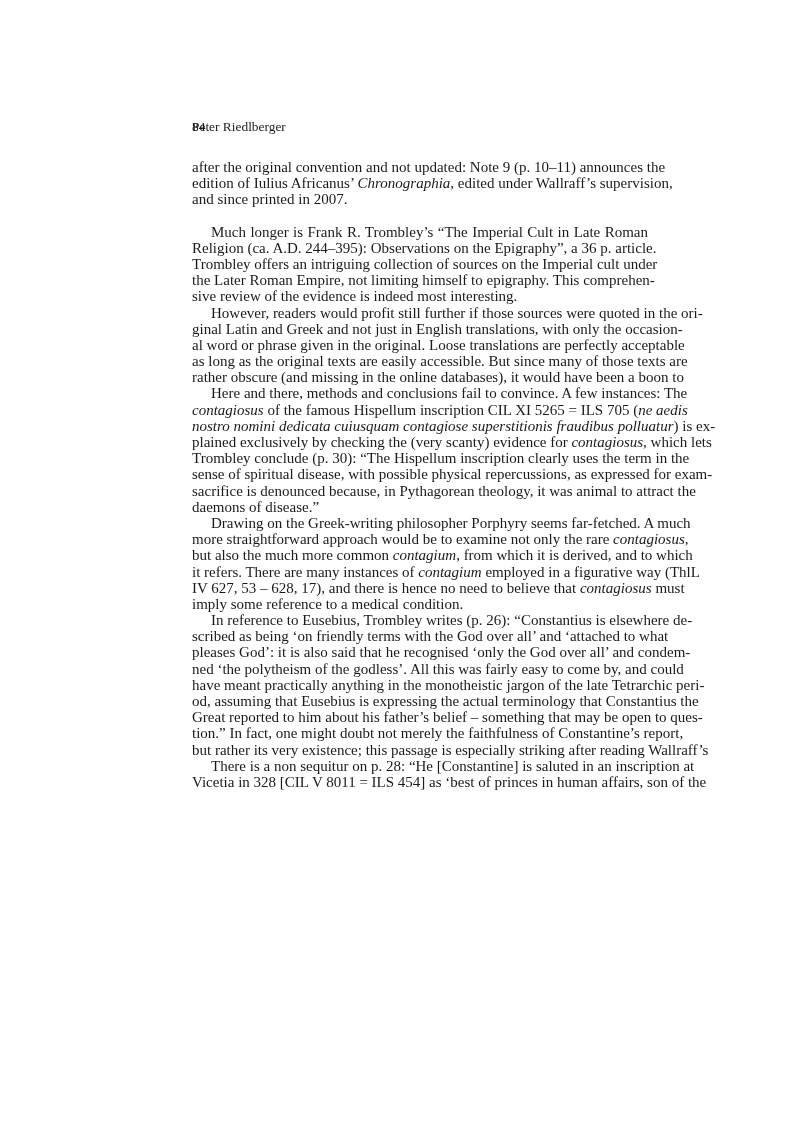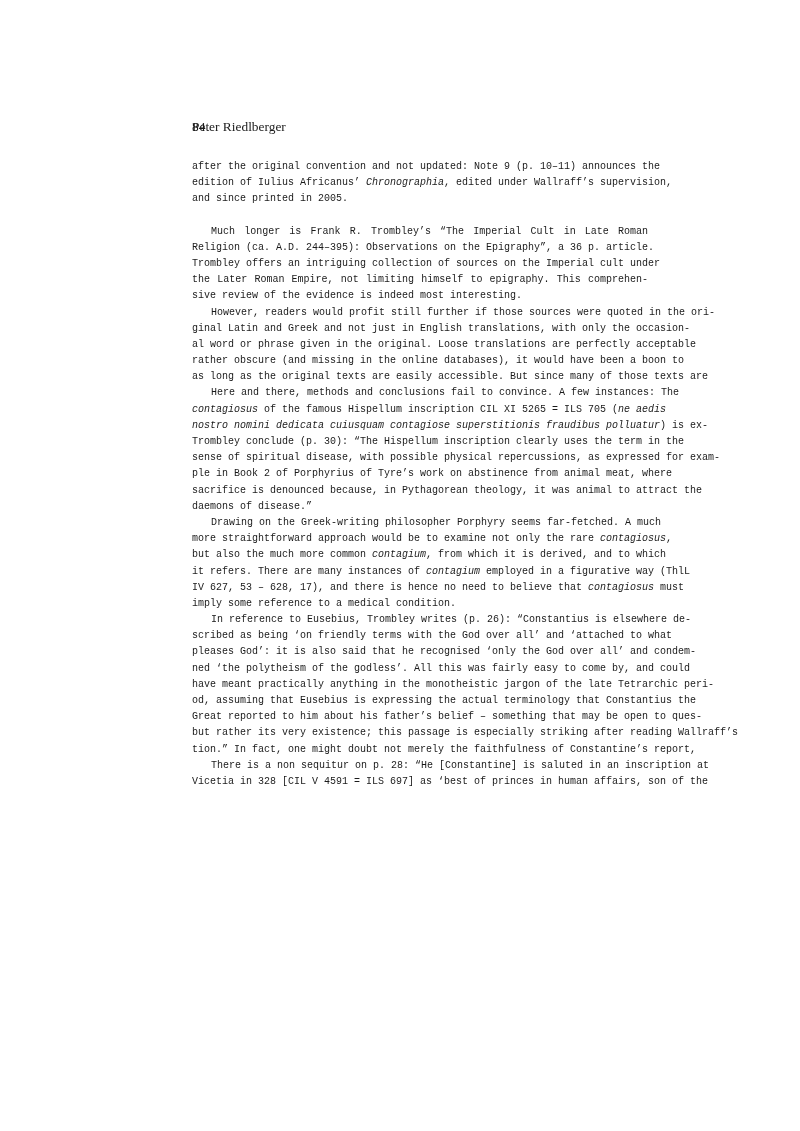--- a/index.html
+++ b/index.html
@@ -4,21 +4,21 @@
 <style>
   html, body { margin: 0; padding: 0; background: #ffffff; }
   body { width: 800px; height: 1131px; position: relative; overflow: hidden;
          font-family: "DejaVu Serif", "Liberation Serif", serif; color: #1a1a1a; }
   .page { position: absolute; left: 0; top: 0; width: 800px; height: 1071px; }
   .running-head { position: absolute; top: 119px; left: 192px; width: 456px; height: 18px;
                   font-family: "Liberation Serif", serif; font-size: 13.4px; }
   .page-number { position: absolute; left: 0; top: 0; }
   .running-title { position: absolute; left: 0; right: 0; top: 0; text-align: left; }
   .body { position: absolute; top: 159px; left: 192px; width: 456px;
-          font-family: Liberation Mono, monospace; font-size: 10px; }
+          font-family: Liberation Serif, serif; font-size: 15px; }
   .line { display: block; height: 16.2px; line-height: 16.2px; white-space: nowrap;
           text-align: justify; text-align-last: justify; }
   .line.last { text-align-last: left; }
   .line.indent { text-indent: 19px; }
   .gap { height: 16px; }
   em { font-style: italic; }
 </style>
 </head>
 <body>
 
@@ -26,64 +26,64 @@
   <div class="running-head">
     <span class="page-number">84</span>
     <span class="running-title">Peter Riedlberger</span>
   </div>
 
   <div class="body">
 
     <div>
       <span class="line">after the original convention and not updated: Note 9 (p. 10–11) announces the</span>
       <span class="line">edition of Iulius Africanus’ <em>Chronographia</em>, edited under Wallraff’s supervision,</span>
-      <span class="line last">and since printed in 2005.</span>
+      <span class="line last">and since printed in 2007.</span>
     </div>
     <div class="gap"></div>
     <div>
       <span class="line indent">Much longer is Frank R. Trombley’s “The Imperial Cult in Late Roman</span>
       <span class="line">Religion (ca. A.D. 244–395): Observations on the Epigraphy”, a 36 p. article.</span>
       <span class="line">Trombley offers an intriguing collection of sources on the Imperial cult under</span>
       <span class="line">the Later Roman Empire, not limiting himself to epigraphy. This comprehen-</span>
       <span class="line last">sive review of the evidence is indeed most interesting.</span>
     </div>
     <div>
       <span class="line indent">However, readers would profit still further if those sources were quoted in the ori-</span>
       <span class="line">ginal Latin and Greek and not just in English translations, with only the occasion-</span>
       <span class="line">al word or phrase given in the original. Loose translations are perfectly acceptable</span>
+      <span class="line">as long as the original texts are easily accessible. But since many of those texts are</span>
       <span class="line">rather obscure (and missing in the online databases), it would have been a boon to</span>
-      <span class="line">as long as the original texts are easily accessible. But since many of those texts are</span>
     </div>
     <div>
       <span class="line indent">Here and there, methods and conclusions fail to convince. A few instances: The</span>
       <span class="line"><em>contagiosus</em> of the famous Hispellum inscription CIL XI 5265 = ILS 705 (<em>ne aedis</em></span>
       <span class="line"><em>nostro nomini dedicata cuiusquam contagiose superstitionis fraudibus polluatur</em>) is ex-</span>
+      <span class="line">plained exclusively by checking the (very scanty) evidence for <em>contagiosus</em>, which lets</span>
       <span class="line">Trombley conclude (p. 30): “The Hispellum inscription clearly uses the term in the</span>
       <span class="line">sense of spiritual disease, with possible physical repercussions, as expressed for exam-</span>
-      <span class="line">ple in Book 2 of Porphyrius of Tyre’s work on abstinence from animal meat, where</span>
       <span class="line">sacrifice is denounced because, in Pythagorean theology, it was animal to attract the</span>
       <span class="line last">daemons of disease.”</span>
     </div>
     <div>
       <span class="line indent">Drawing on the Greek-writing philosopher Porphyry seems far-fetched. A much</span>
       <span class="line">more straightforward approach would be to examine not only the rare <em>contagiosus</em>,</span>
       <span class="line">but also the much more common <em>contagium</em>, from which it is derived, and to which</span>
       <span class="line">it refers. There are many instances of <em>contagium</em> employed in a figurative way (ThlL</span>
       <span class="line">IV 627, 53 – 628, 17), and there is hence no need to believe that <em>contagiosus</em> must</span>
       <span class="line last">imply some reference to a medical condition.</span>
     </div>
     <div>
       <span class="line indent">In reference to Eusebius, Trombley writes (p. 26): “Constantius is elsewhere de-</span>
       <span class="line">scribed as being ‘on friendly terms with the God over all’ and ‘attached to what</span>
       <span class="line">pleases God’: it is also said that he recognised ‘only the God over all’ and condem-</span>
       <span class="line">ned ‘the polytheism of the godless’. All this was fairly easy to come by, and could</span>
       <span class="line">have meant practically anything in the monotheistic jargon of the late Tetrarchic peri-</span>
       <span class="line">od, assuming that Eusebius is expressing the actual terminology that Constantius the</span>
       <span class="line">Great reported to him about his father’s belief – something that may be open to ques-</span>
+      <span class="line">tion.” In fact, one might doubt not merely the faithfulness of Constantine’s report,</span>
       <span class="line">but rather its very existence; this passage is especially striking after reading Wallraff’s</span>
-      <span class="line">tion.” In fact, one might doubt not merely the faithfulness of Constantine’s report,</span>
     </div>
     <div>
       <span class="line indent">There is a non sequitur on p. 28: “He [Constantine] is saluted in an inscription at</span>
-      <span class="line">Vicetia in 328 [CIL V 4591 = ILS 697] as ‘best of princes in human affairs, son of the</span>
+      <span class="line">Vicetia in 328 [CIL V 8011 = ILS 454] as ‘best of princes in human affairs, son of the</span>
     </div>
   </div>
 </div>
 
 </body></html>

